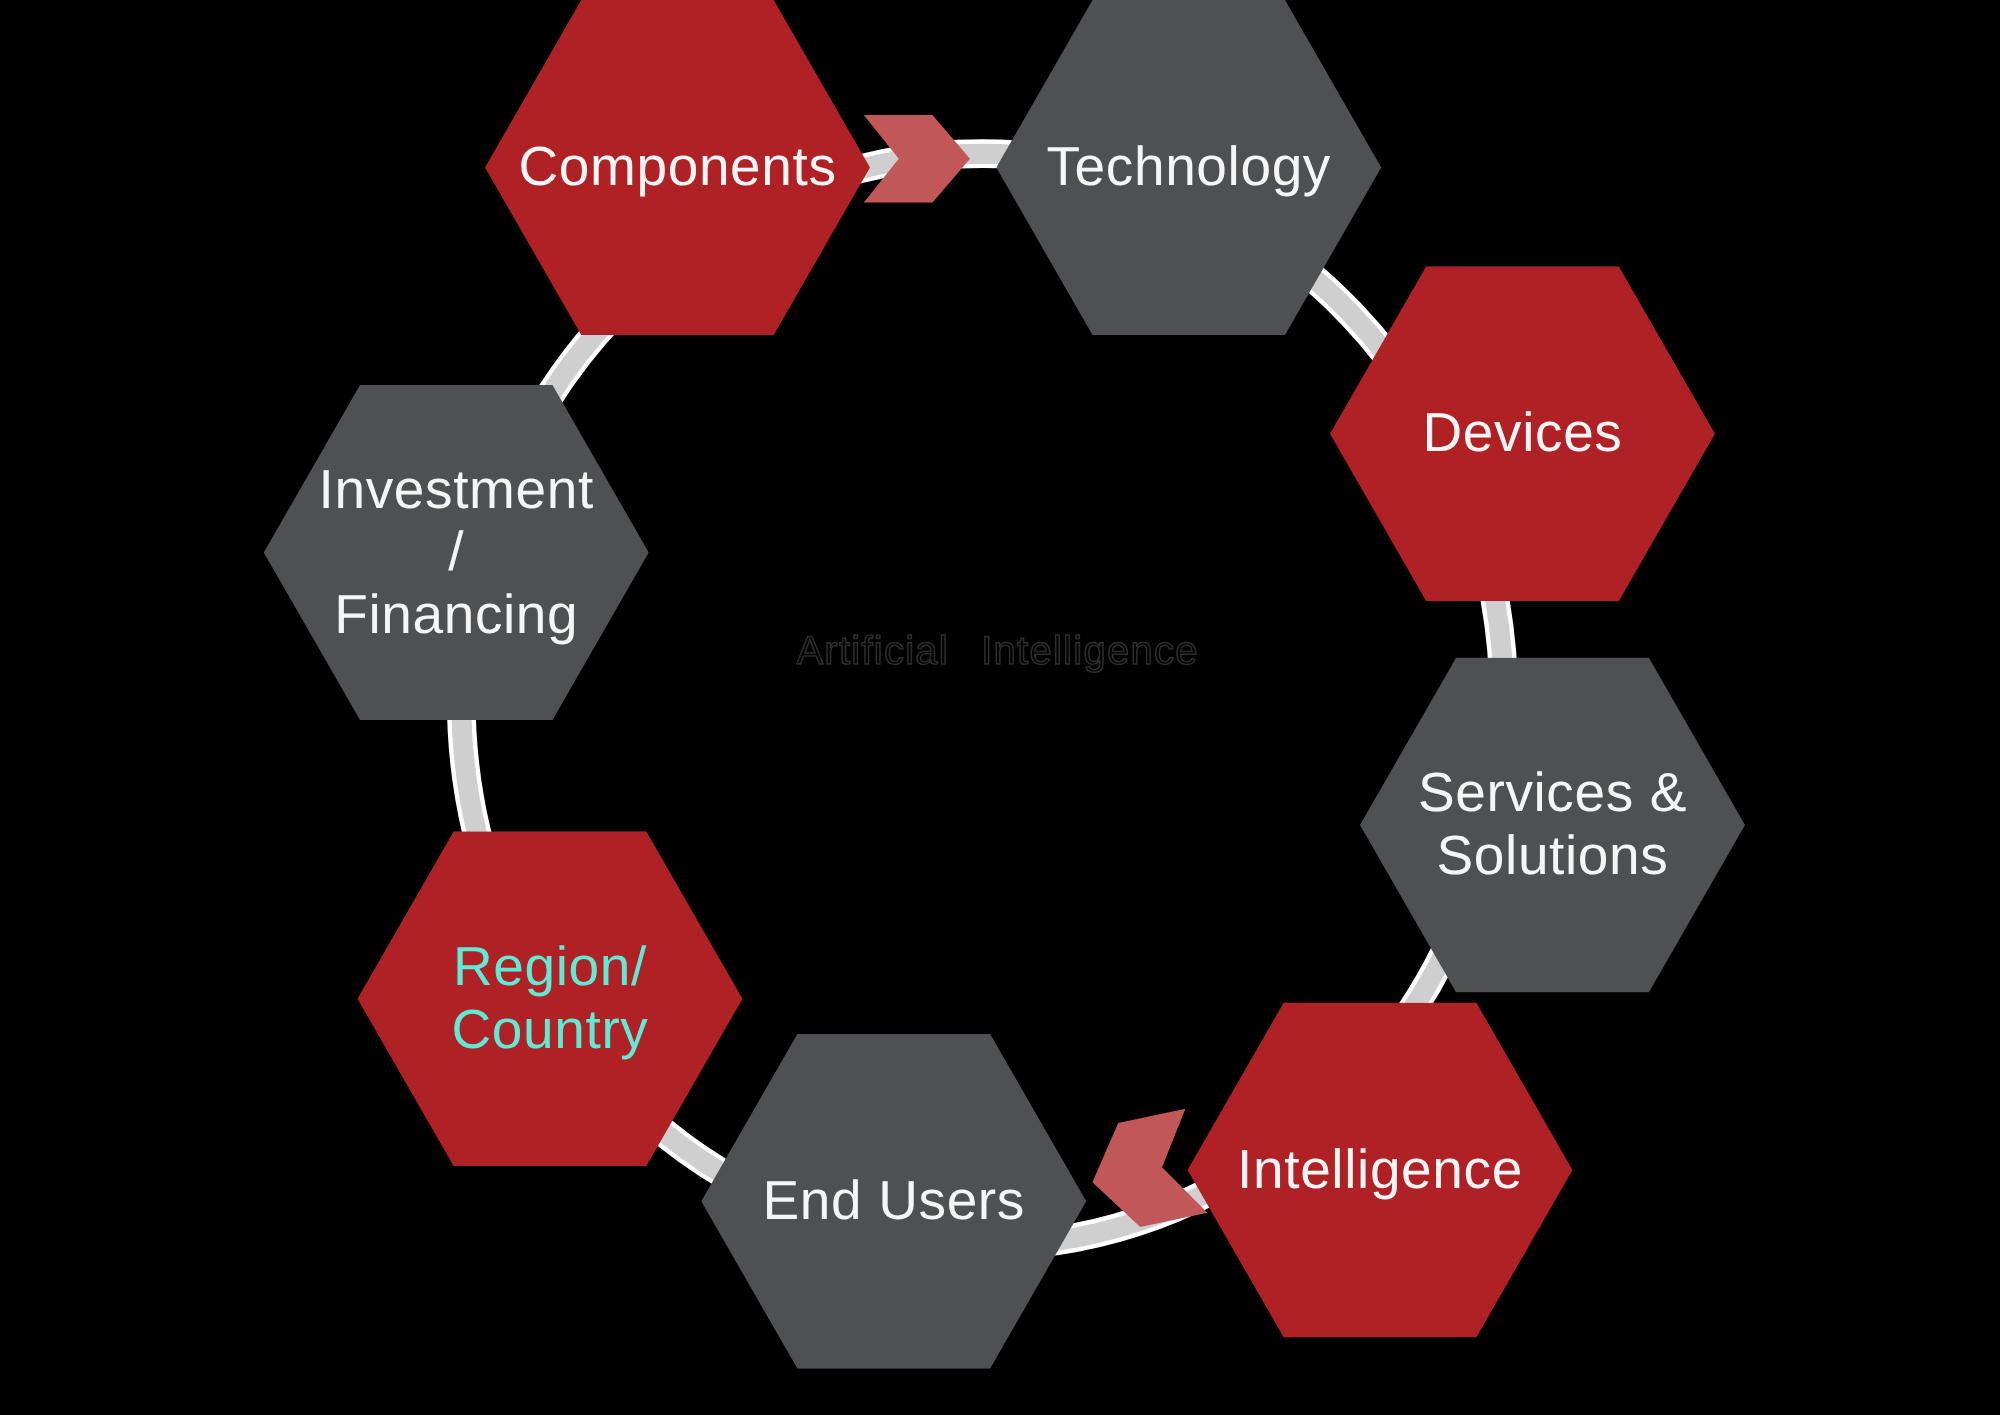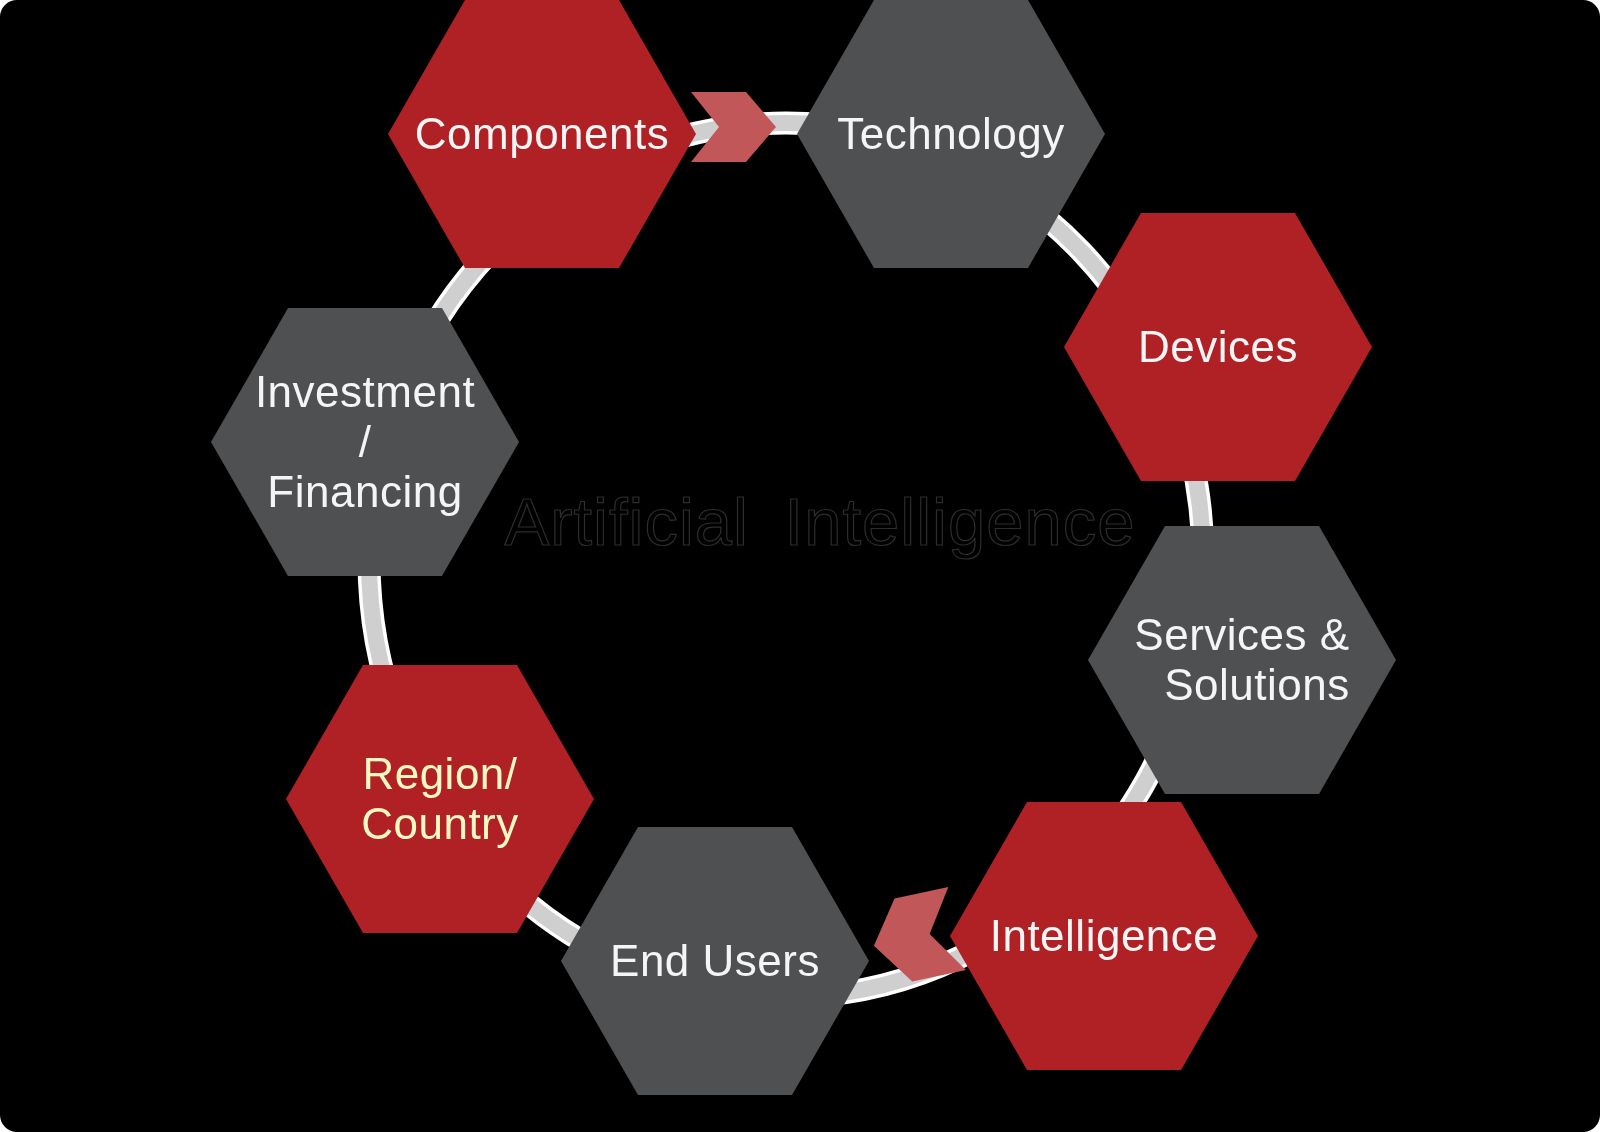--- a/index.html
+++ b/index.html
@@ -4,21 +4,21 @@
 <style>
   html,body{margin:0;padding:0;}
   body{
     width:1600px;height:1132px;
     position:relative;
     overflow:hidden;
     font-family:"Liberation Sans","DejaVu Sans",sans-serif;
   }
   #stage{
     position:absolute;inset:0;
-    width:1600px;height:1132px;border-radius:17px;
+    width:1600px;height:1132px;
   }
   #ring-svg{
     position:absolute;left:0;top:0;
     width:1600px;height:1132px;
   }
   .hex{
     position:absolute;
     width:308px;height:268px;
     clip-path:polygon(0% 50%,25% 0%,75% 0%,100% 50%,75% 100%,25% 100%);
     display:flex;align-items:center;justify-content:center;
@@ -29,31 +29,31 @@
     white-space:pre-line;
     font-size:44px;
     line-height:1.14;
     letter-spacing:0.5px;
     padding:0 30px;
   }
   
   #hex-components {left:388px; top:0px;}
   #hex-technology {left:797px; top:0px;}
   #hex-devices    {left:1064px;top:213px;}
-  #hex-services   {left:1088px;top:526px;text-align:right;}
+  #hex-services   {left:1088px;top:526px;}
   #hex-applications{left:950px;top:802px;}
   #hex-end-users  {left:561px; top:827px;}
   #hex-region     {left:286px; top:665px;}
   #hex-investment {left:211px; top:308px;}
 
   #center-title{
     position:absolute;
-    left:820px;top:521px;
+    left:798px;top:521px;
     transform:translate(-50%,-50%);
-    font-size:67px;
+    font-size:32px;
     letter-spacing:1px;
     word-spacing:16px;
     white-space:nowrap;
     -webkit-text-stroke:1.2px #2d2d2d;
   }
 </style>
 </head>
 <body>
 
 <div id="stage" style="background: rgb(0, 0, 0);">
@@ -84,21 +84,21 @@
 
   <div class="hex" id="hex-applications" style="background: rgb(176, 33, 38);">
     <span class="hex-label" style="color: rgb(245, 245, 245);">Intelligence</span>
   </div>
 
   <div class="hex" id="hex-end-users" style="background: rgb(79, 80, 82);">
     <span class="hex-label" style="color: rgb(245, 245, 245);">End Users</span>
   </div>
 
   <div class="hex" id="hex-region" style="background: rgb(176, 33, 38);">
-    <span class="hex-label" style="color: #fef9c3;">Region/
+    <span class="hex-label" style="color: #5eead4;">Region/
 Country</span>
   </div>
 
   <div class="hex" id="hex-investment" style="background: rgb(79, 80, 82);">
     <span class="hex-label" style="color: rgb(245, 245, 245);">Investment
 /
 Financing</span>
   </div>
 
   <div id="center-title" style="color: rgb(0, 0, 0);">Artificial Intelligence</div>

